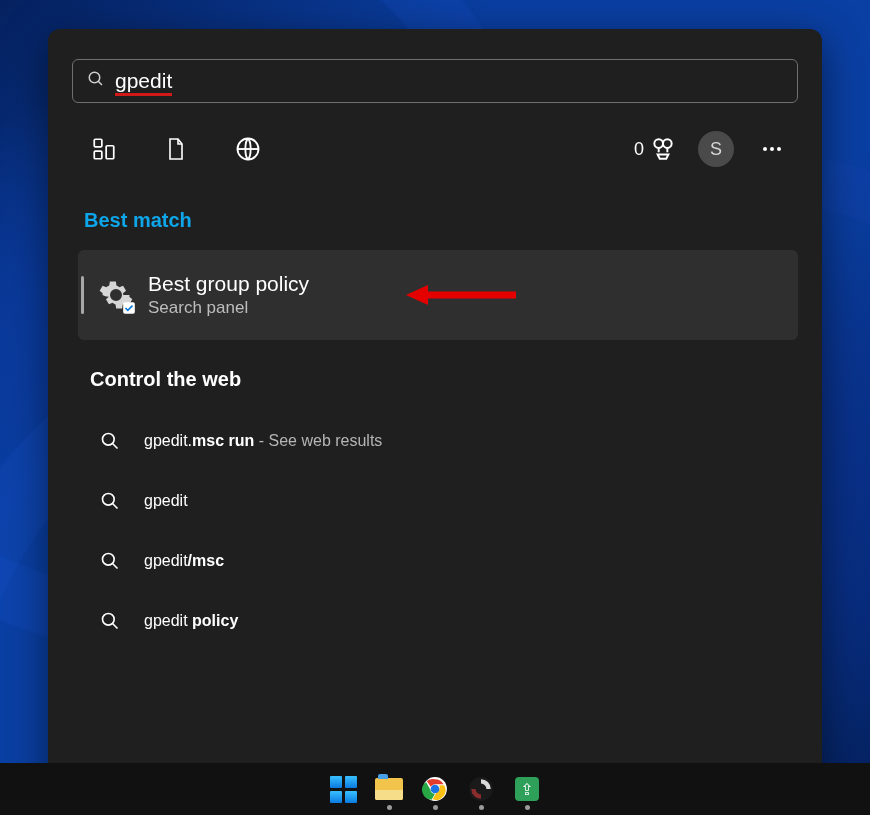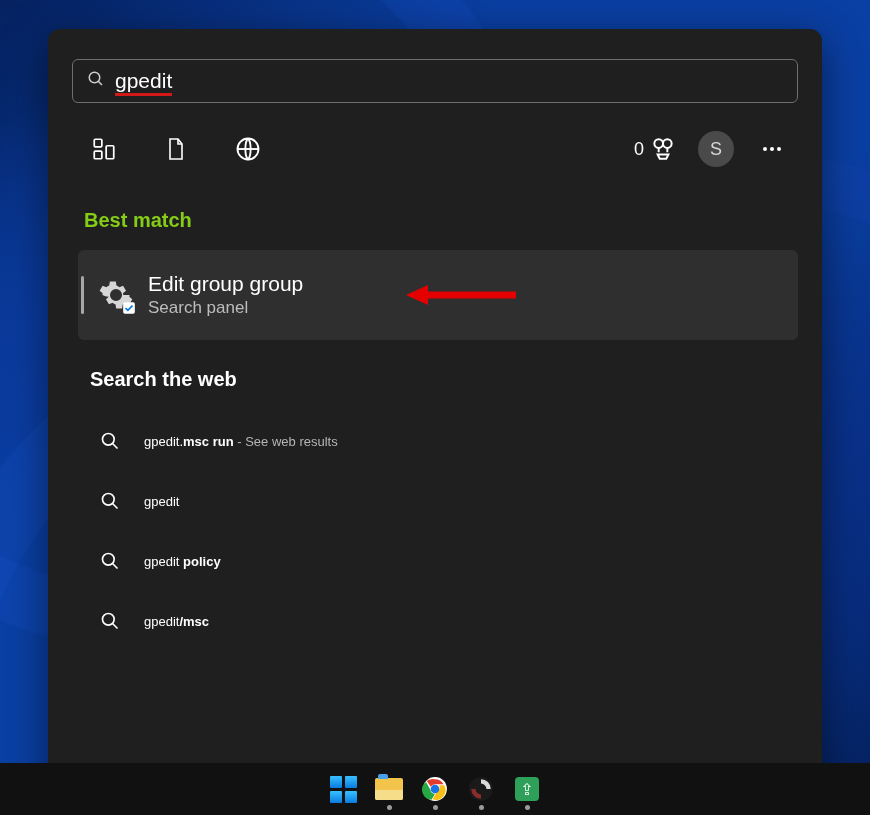--- a/index.html
+++ b/index.html
@@ -70,21 +70,21 @@
   .avatar {
     width: 36px; height: 36px; border-radius: 50%;
     background: #4a4a4a; display: flex; align-items: center; justify-content: center;
     font-size: 18px; color: #d6d6d6;
   }
 
   .section-label {
     font-size: 20px; font-weight: 600;
     margin-top: 42px;
     margin-left: 12px;
-    color: #84cc16;
+    color: #0ea5e9;
   }
 
   .best-match {
     margin-top: 18px;
     margin-left: 6px;
     background: #2f2f2f;
     border-radius: 6px;
     height: 90px;
     display: flex;
     align-items: center;
@@ -110,21 +110,21 @@
   .web-label {
     font-size: 20px; font-weight: 600;
     margin-top: 28px; margin-left: 18px;
   }
 
   .web-list { margin-top: 20px; margin-left: 14px; display:flex; flex-direction:column; gap: 0; }
   .web-item {
     display: flex; align-items: center;
     height: 60px;
     padding-left: 10px;
-    font-size: 13px;
+    font-size: 16px;
     color: #fff;
   }
   .web-item .si { width: 28px; display:flex; align-items:center; justify-content:center; margin-right: 20px; }
   .web-item .txt b { font-weight: 700; }
   .web-item .suffix { color: #b5b5b5; font-weight: 400; }
 
   
   .taskbar {
     position: absolute;
     left: 0; right: 0; bottom: 0;
@@ -228,31 +228,31 @@
     <div class="bm-icon">
       <svg width="36" height="36" viewBox="0 0 24 24" fill="#d6d6d6">
         <path d="M12 8a4 4 0 100 8 4 4 0 000-8zm9 4a7 7 0 01-.1 1.2l2 1.6-2 3.4-2.4-1a7 7 0 01-2 1.2l-.4 2.6h-4l-.4-2.6a7 7 0 01-2-1.2l-2.4 1-2-3.4 2-1.6A7 7 0 013 12c0-.4 0-.8.1-1.2l-2-1.6 2-3.4 2.4 1a7 7 0 012-1.2L7.9 3h4l.4 2.6a7 7 0 012 1.2l2.4-1 2 3.4-2 1.6c.1.4.1.8.1 1.2z"></path>
       </svg>
       <svg width="14" height="14" viewBox="0 0 24 24" style="position:absolute;right:-2px;bottom:-2px">
         <rect x="2" y="2" width="20" height="20" rx="3" fill="#fff"></rect>
         <path d="M6 12l4 4 8-8" stroke="#0a7be0" stroke-width="3" fill="none"></path>
       </svg>
     </div>
     <div class="bm-title-line">
-      <div class="bm-title">Edit group group</div>
+      <div class="bm-title">Best group policy</div>
       <div class="bm-sub">Search panel</div>
     </div>
 
     <svg class="arrow" viewBox="0 0 110 26">
       <line x1="110" y1="13" x2="18" y2="13" stroke="#e50000" stroke-width="7"></line>
       <polygon points="0,13 22,3 22,23" fill="#e50000"></polygon>
     </svg>
   </div>
 
-  <div class="web-label">Search the web</div>
+  <div class="web-label">Control the web</div>
 
   <div class="web-list">
     <div class="web-item">
       <span class="si">
         <svg width="20" height="20" viewBox="0 0 24 24" fill="none" stroke="#fff" stroke-width="2">
             <circle cx="10" cy="10" r="7"></circle>
             <line x1="21" y1="21" x2="15" y2="15"></line>
           </svg>
       </span>
       <span class="txt"><span>gpedit.</span><b>msc run</b><span class="suffix"> - See web results</span></span>
@@ -266,30 +266,30 @@
       </span>
       <span class="txt"><span>gpedit</span><b></b><span class="suffix"></span></span>
     </div>
     <div class="web-item">
       <span class="si">
         <svg width="20" height="20" viewBox="0 0 24 24" fill="none" stroke="#fff" stroke-width="2">
             <circle cx="10" cy="10" r="7"></circle>
             <line x1="21" y1="21" x2="15" y2="15"></line>
           </svg>
       </span>
-      <span class="txt"><span>gpedit </span><b>policy</b><span class="suffix"></span></span>
+      <span class="txt"><span>gpedit</span><b>/msc</b><span class="suffix"></span></span>
     </div>
     <div class="web-item">
       <span class="si">
         <svg width="20" height="20" viewBox="0 0 24 24" fill="none" stroke="#fff" stroke-width="2">
             <circle cx="10" cy="10" r="7"></circle>
             <line x1="21" y1="21" x2="15" y2="15"></line>
           </svg>
       </span>
-      <span class="txt"><span>gpedit</span><b>/msc</b><span class="suffix"></span></span>
+      <span class="txt"><span>gpedit </span><b>policy</b><span class="suffix"></span></span>
     </div>
   </div>
 
 </div>
 
 <div class="taskbar">
   <div class="tb-item">
     <div class="win11">
         <div></div>
         <div></div>

